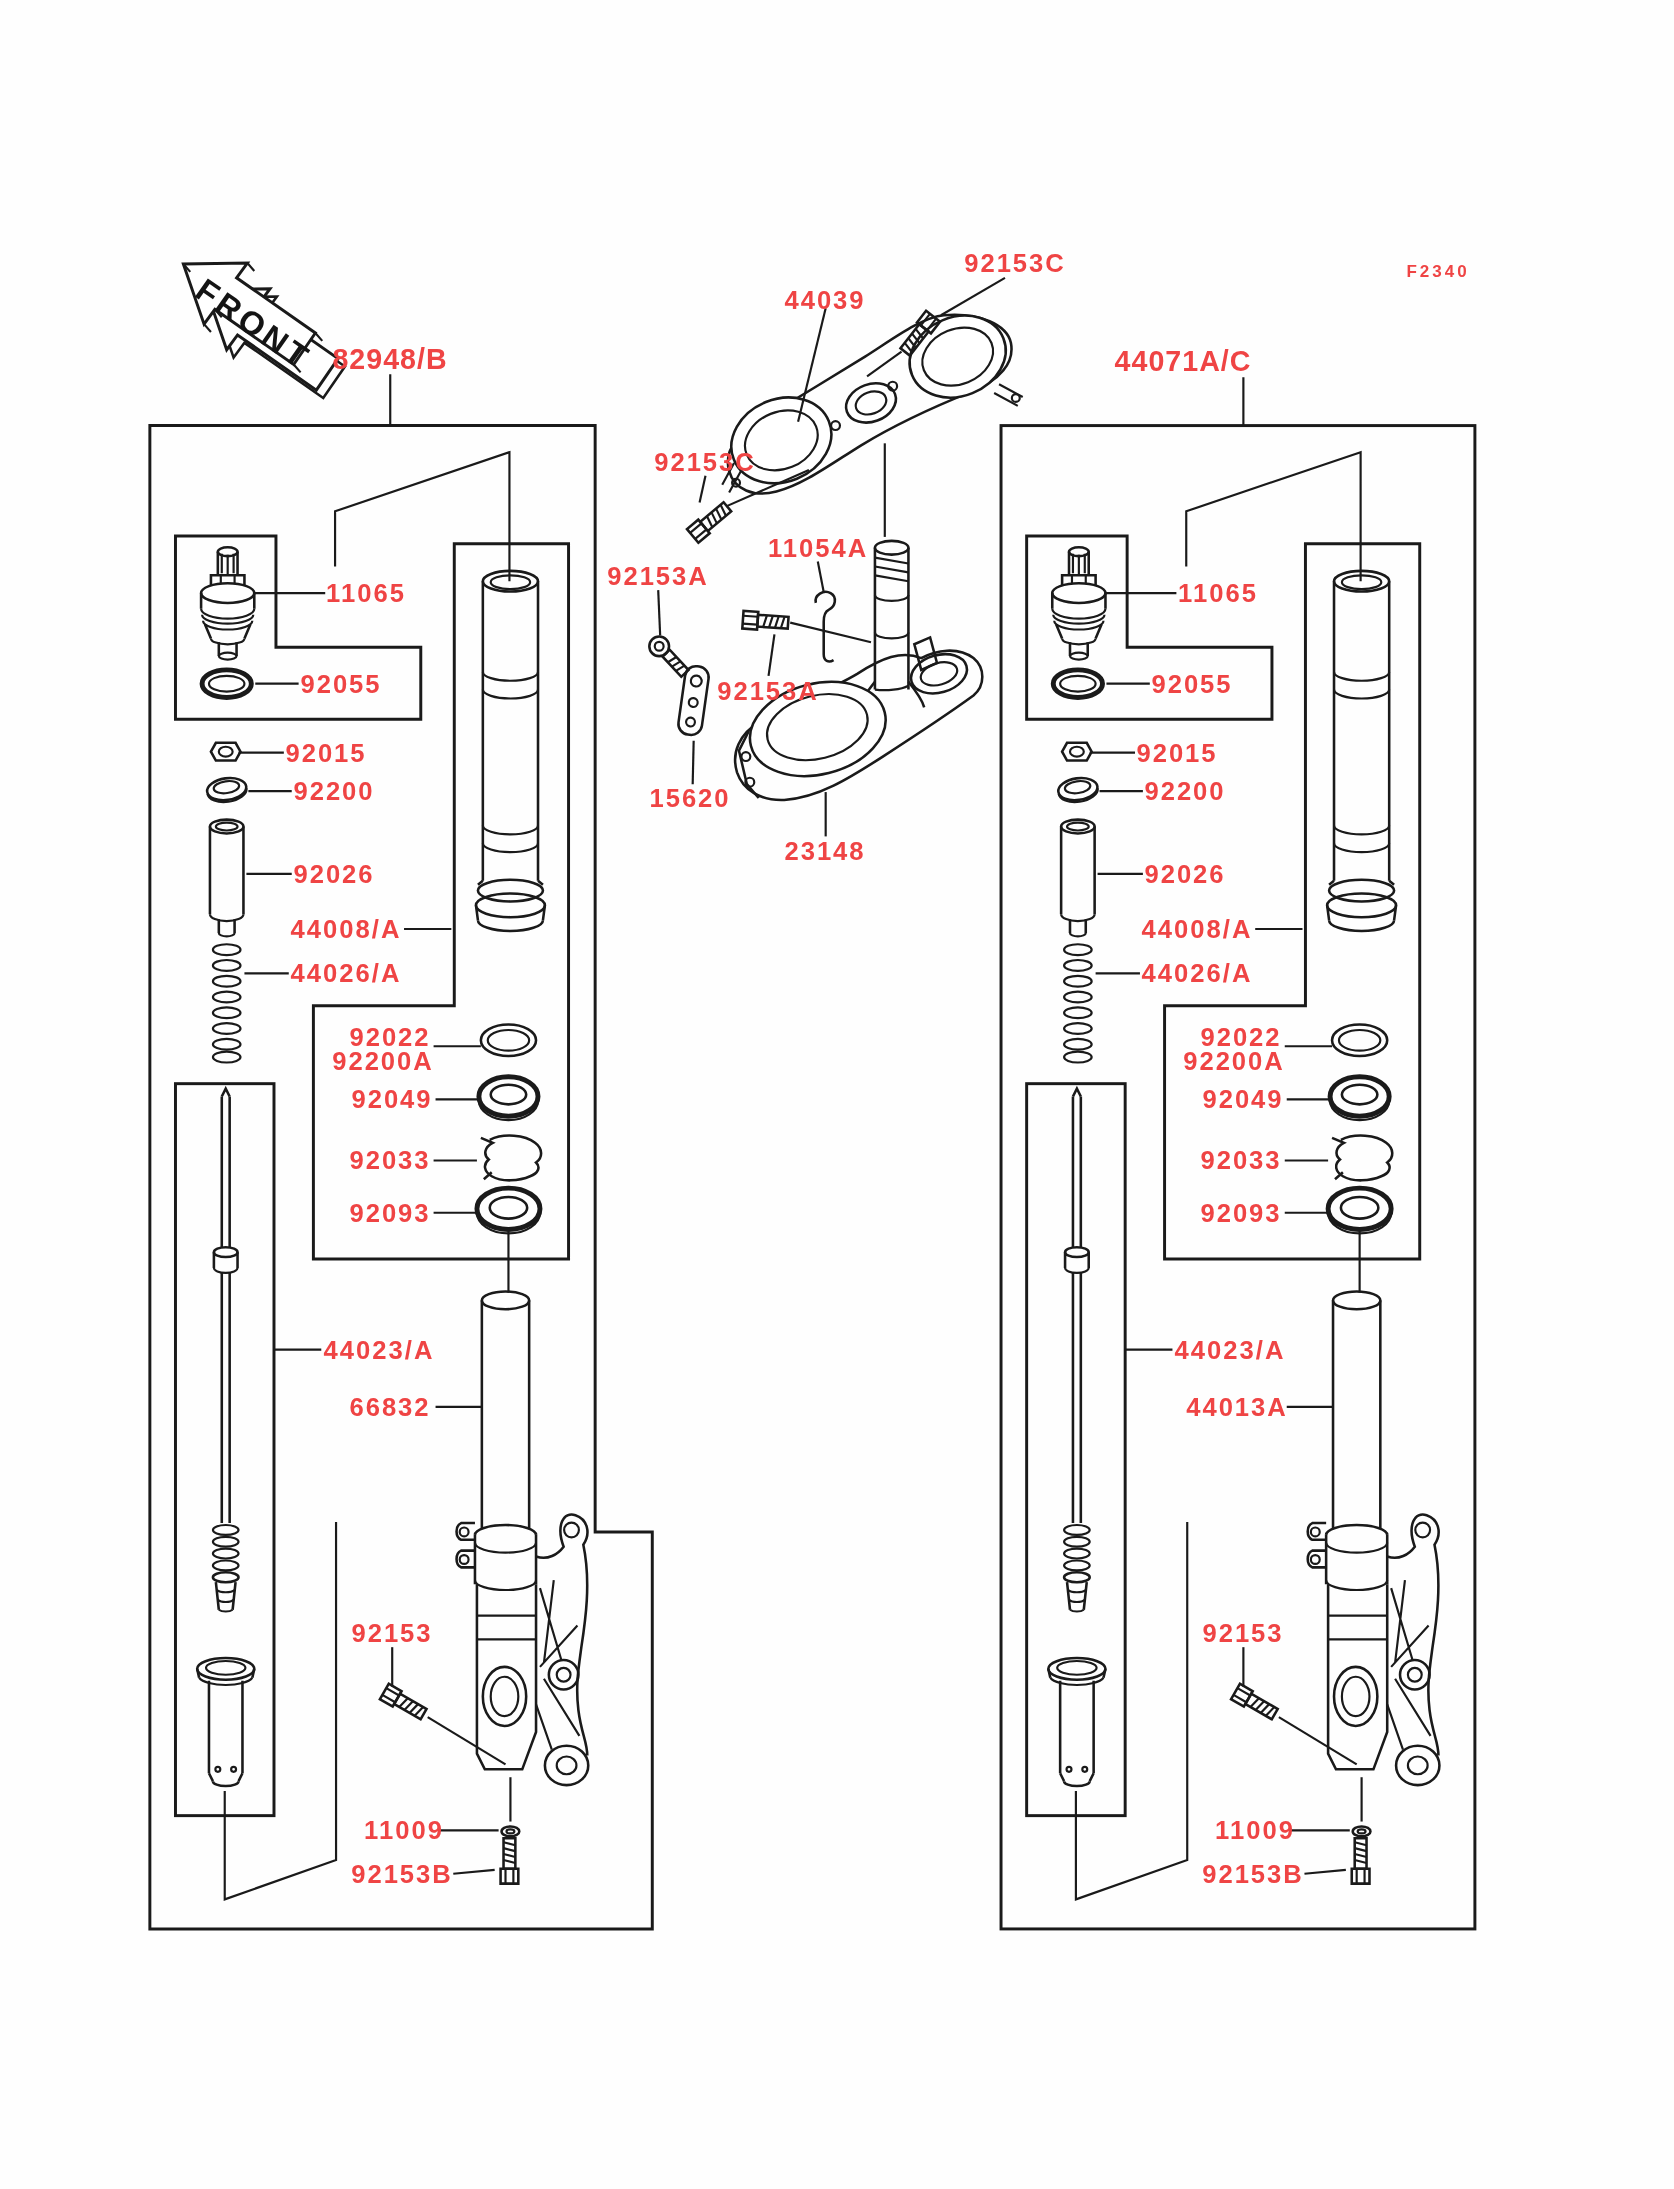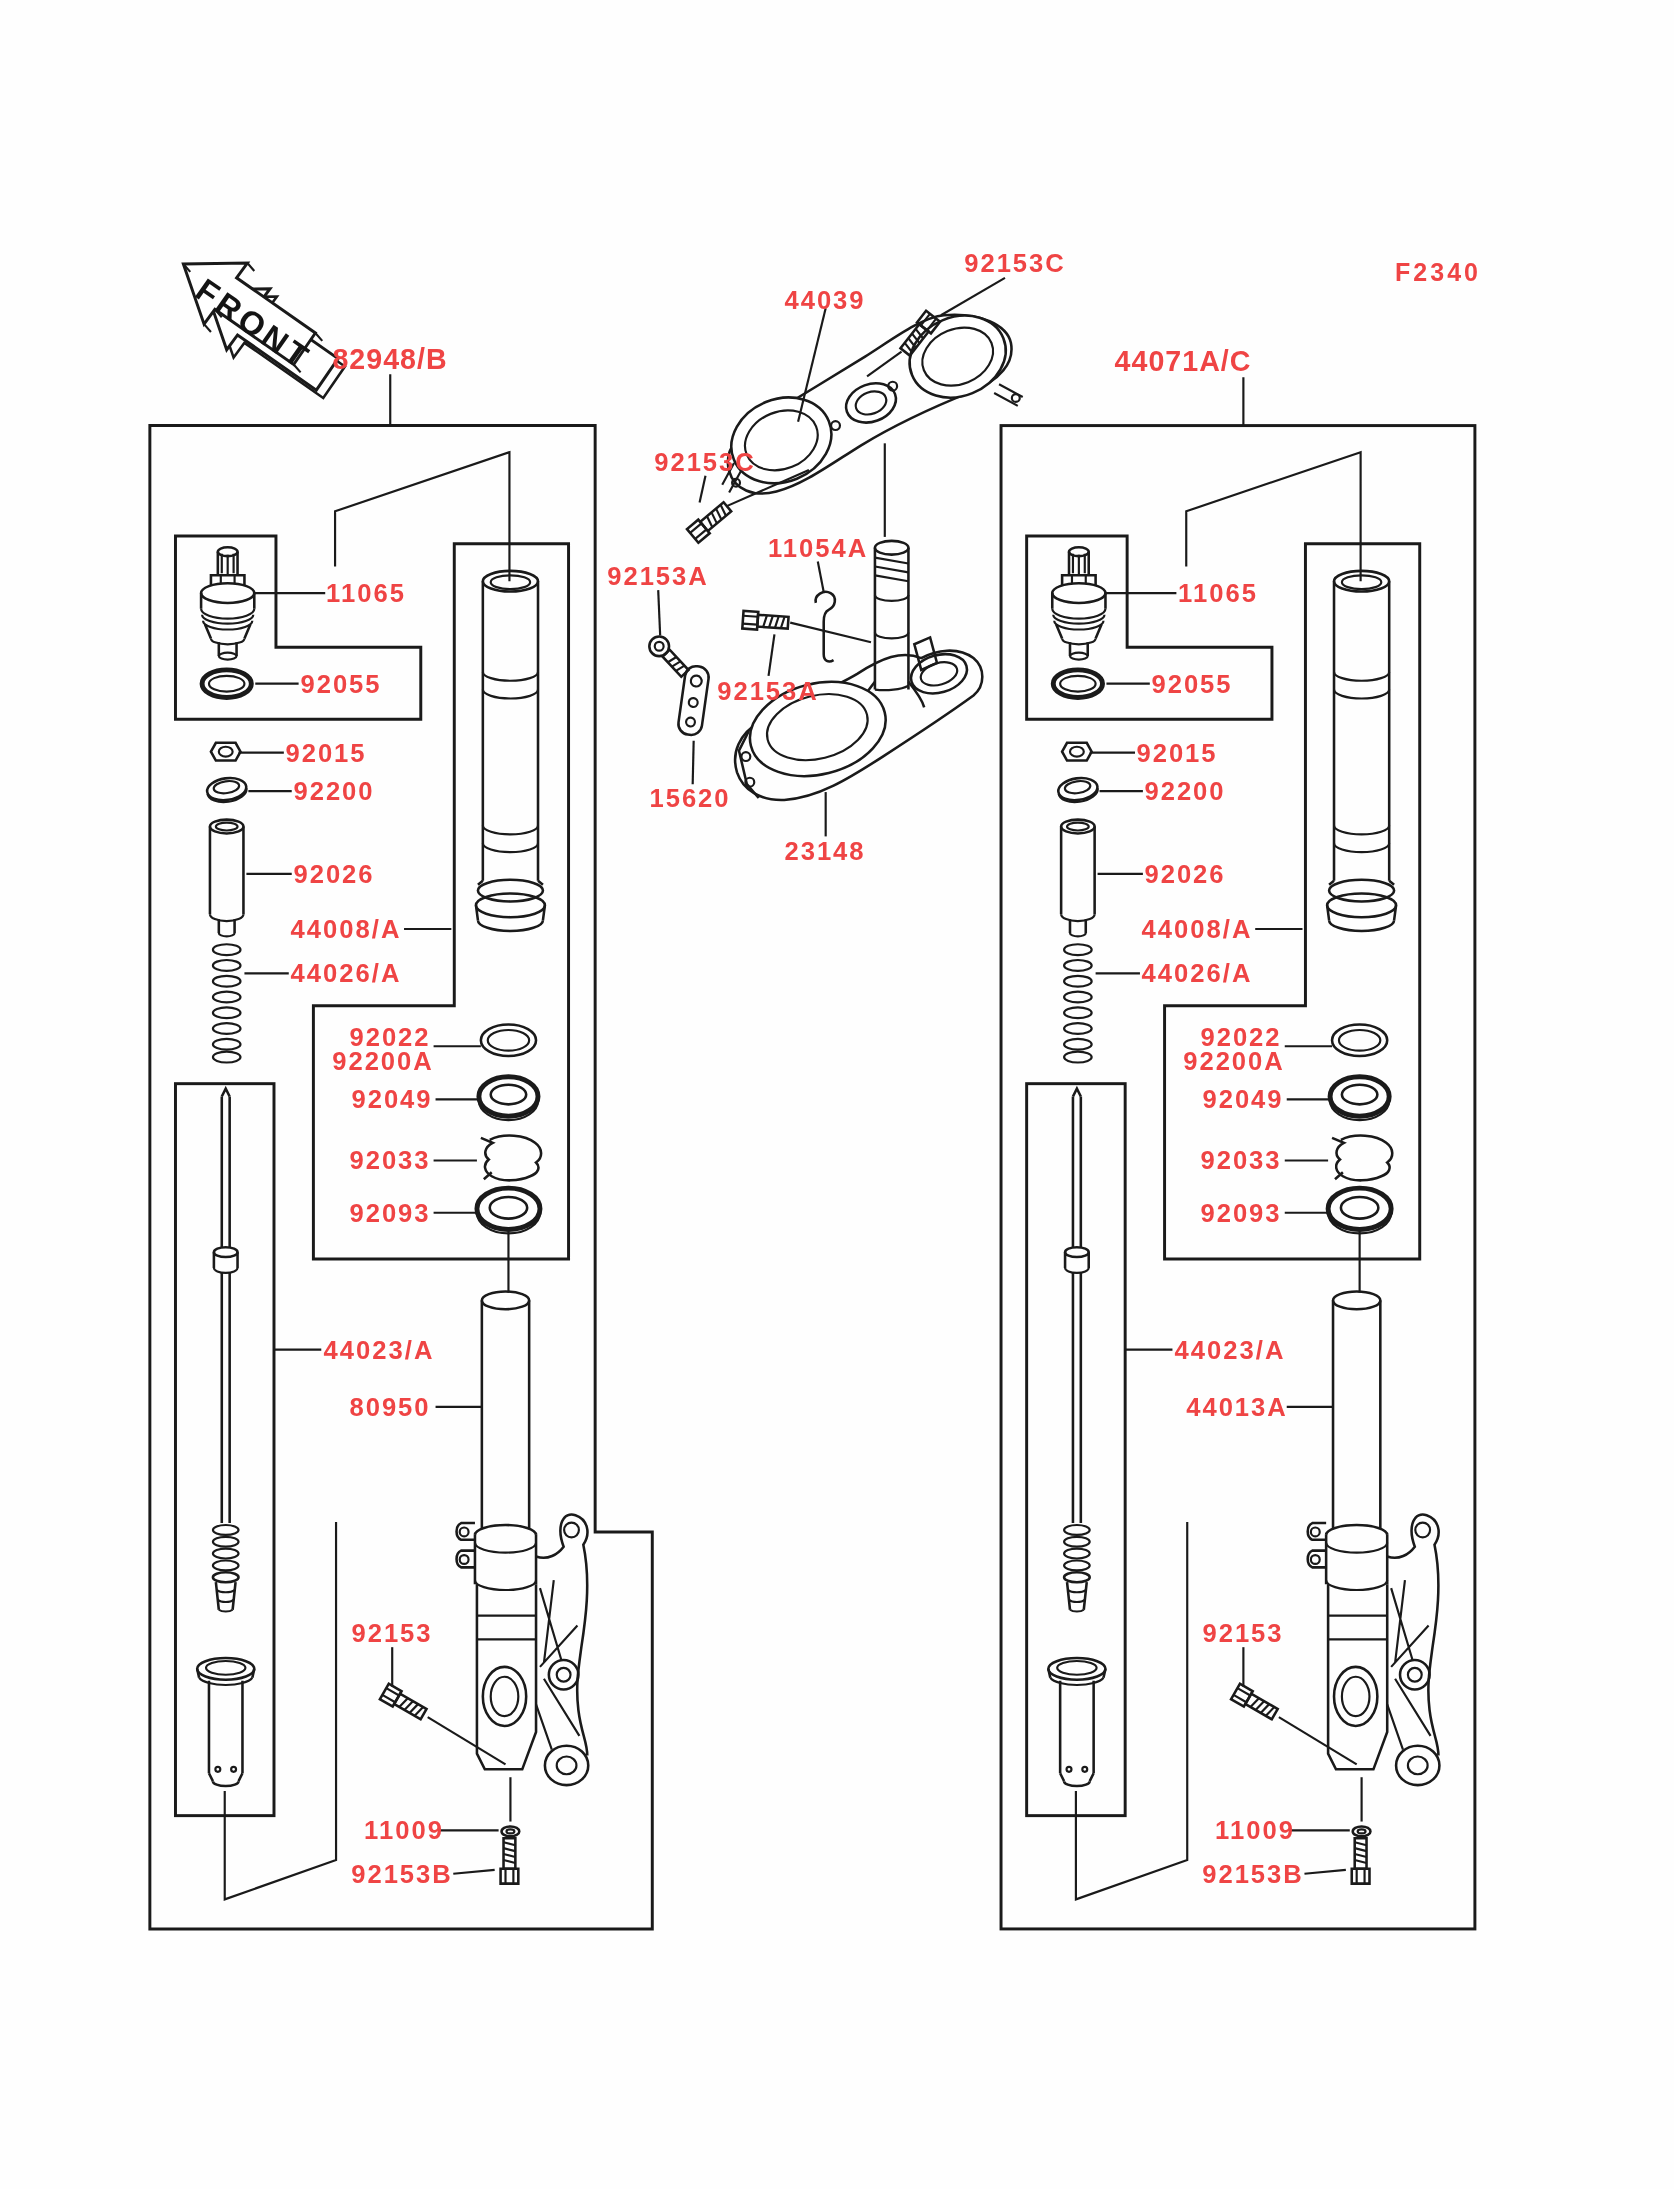--- a/index.html
+++ b/index.html
@@ -2,21 +2,21 @@
 <html><head>
 <meta charset="utf-8">
 <style>
   html,body{margin:0;padding:0;background:#ffffff;}
   #page{position:relative;width:1675px;height:2190px;background:#fefefe;overflow:hidden;
         font-family:"Liberation Sans", sans-serif;}
   #art{position:absolute;left:0;top:0;}
   .lbl{position:absolute;transform:translate(-50%,-50%);color:#ef4444;font-weight:700;
        font-size:25.6px;letter-spacing:2px;white-space:nowrap;}
   .ttl{font-size:28.6px;letter-spacing:1px;}
-  .fig{font-size:25px;font-weight:600;letter-spacing:3px;}
+  .fig{font-size:17px;font-weight:600;letter-spacing:3px;}
   svg .ln{fill:none;stroke:#1a1a1a;stroke-width:2.2;}
   svg .bx{fill:none;stroke:#1a1a1a;stroke-width:3;}
   svg .pt{fill:none;stroke:#1a1a1a;stroke-width:2.6;}
   svg .pw{fill:#ffffff;stroke:#1a1a1a;stroke-width:2.6;}
   svg .th{fill:none;stroke:#1a1a1a;stroke-width:5;}
 </style>
 </head>
 <body>
 
 <div id="page">
@@ -310,21 +310,21 @@
 <div class="lbl" style="left:334px;top:791px">92200</div>
 <div class="lbl" style="left:334px;top:874px">92026</div>
 <div class="lbl" style="left:346px;top:929px">44008/A</div>
 <div class="lbl" style="left:346px;top:973px">44026/A</div>
 <div class="lbl" style="left:390px;top:1037px">92022</div>
 <div class="lbl" style="left:383px;top:1061px">92200A</div>
 <div class="lbl" style="left:392px;top:1099px">92049</div>
 <div class="lbl" style="left:390px;top:1160px">92033</div>
 <div class="lbl" style="left:390px;top:1213px">92093</div>
 <div class="lbl" style="left:379px;top:1350px">44023/A</div>
-<div class="lbl" style="left:390px;top:1407px">80950</div>
+<div class="lbl" style="left:390px;top:1407px">66832</div>
 <div class="lbl" style="left:392px;top:1633px">92153</div>
 <div class="lbl" style="left:404px;top:1830px">11009</div>
 <div class="lbl" style="left:402px;top:1874px">92153B</div>
 
 <div class="lbl" style="left:1218px;top:593px">11065</div>
 <div class="lbl" style="left:1192px;top:684px">92055</div>
 <div class="lbl" style="left:1177px;top:753px">92015</div>
 <div class="lbl" style="left:1185px;top:791px">92200</div>
 <div class="lbl" style="left:1185px;top:874px">92026</div>
 <div class="lbl" style="left:1197px;top:929px">44008/A</div>

